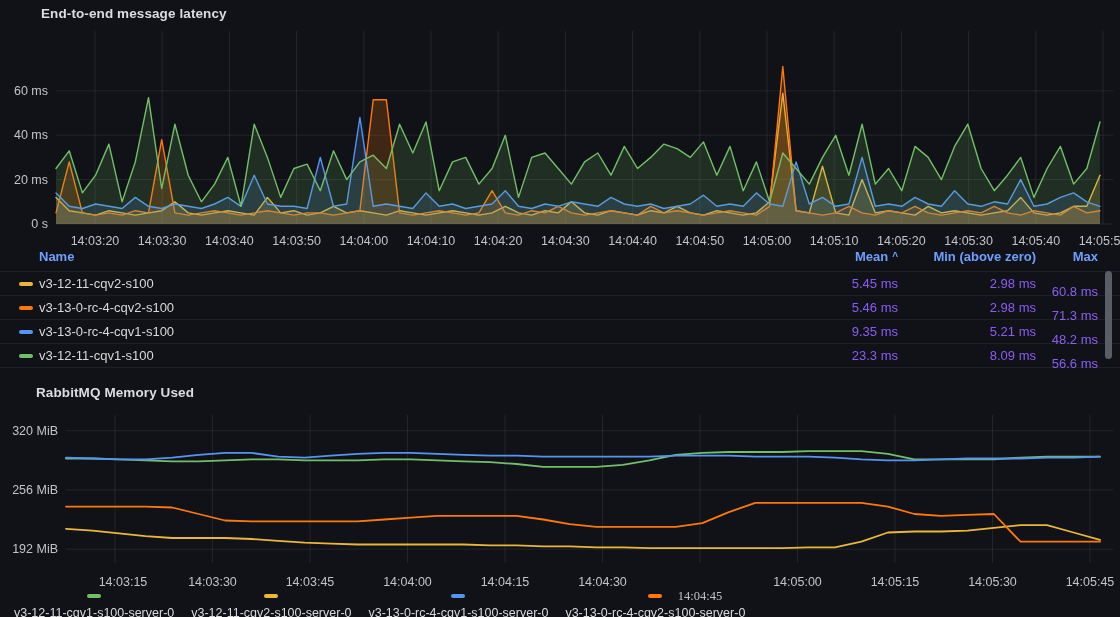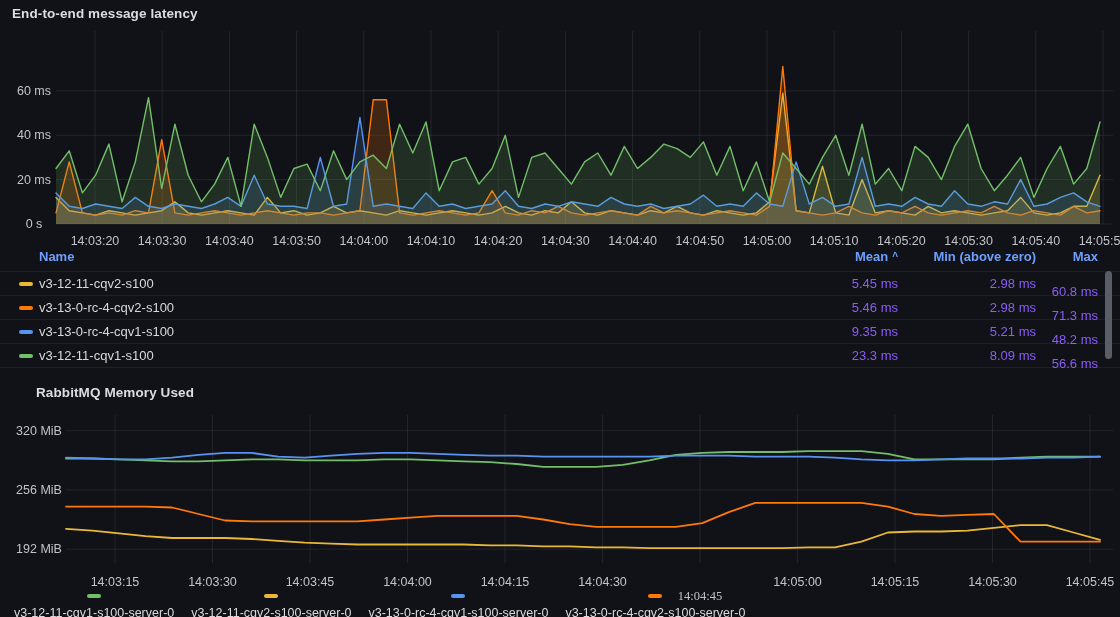--- a/index.html
+++ b/index.html
@@ -9,21 +9,21 @@
     font-family:"Liberation Sans", sans-serif;
     -webkit-font-smoothing:antialiased;
   }
   .panel-title{
     position:absolute;left:12px;font-size:13.5px;font-weight:700;color:#dcdde1;
     letter-spacing:.1px;cursor:pointer;
   }
   svg.chart{position:absolute;left:0;top:0;pointer-events:none;}
   .tick{position:absolute;font-size:12.5px;color:#c2c3c9;line-height:16px;white-space:nowrap;}
   .xlab{width:90px;text-align:center;}
-  .ylab{text-align:center;margin-left:10px;}
+  .ylab{text-align:right;}
   
   .lt-headerrow{position:absolute;left:0;right:0;top:249px;height:19px;}
   .lt-h{position:absolute;top:0;font-size:13px;font-weight:600;color:#6e9fff;cursor:pointer;white-space:nowrap;}
   .lt-h.h-name{left:39px;}
   .lt-h.h-mean{right:222px;}
   .lt-h.h-min{right:84px;margin-left:44px;}
   .lt-h.h-max{right:22px;}
   .sort-caret{font-size:10px;margin-left:4px;position:relative;top:-1px;color:#6e9fff;}
   .lt-row{position:absolute;left:0;right:0;height:24px;border-top:1px solid rgba(204,204,220,0.08);}
   .lt-bottomline{position:absolute;left:0;right:0;height:0;border-top:1px solid rgba(204,204,220,0.08);}
@@ -89,21 +89,21 @@
       <line x1="797.5" x2="797.5" y1="415" y2="563" stroke="rgba(204,204,220,0.10)" stroke-width="1"></line>
       <line x1="895" x2="895" y1="415" y2="563" stroke="rgba(204,204,220,0.10)" stroke-width="1"></line>
       <line x1="992.5" x2="992.5" y1="415" y2="563" stroke="rgba(204,204,220,0.10)" stroke-width="1"></line>
       <line x1="1090" x2="1090" y1="415" y2="563" stroke="rgba(204,204,220,0.10)" stroke-width="1"></line>
       <polyline points="66.0,458.5 92.5,458.5 119.0,459.4 145.5,460.3 172.1,461.3 198.6,461.3 225.1,460.3 251.6,459.4 278.1,459.4 304.6,460.3 331.1,460.3 357.6,460.3 384.2,459.4 410.7,459.4 437.2,460.3 463.7,461.3 490.2,462.2 516.7,464.0 543.2,466.8 569.7,466.8 596.3,466.8 622.8,464.9 649.3,460.3 675.8,454.8 702.3,452.9 728.8,452.0 755.3,452.0 781.8,452.0 808.4,451.1 834.9,451.1 861.4,451.1 887.9,453.9 914.4,459.4 940.9,459.4 967.4,459.4 993.9,459.4 1020.5,457.6 1047.0,456.6 1073.5,456.6 1100.0,456.6" fill="none" stroke="#73bf69" stroke-width="1.8" stroke-linejoin="round" stroke-linecap="round"></polyline>
       <polyline points="66.0,528.8 92.5,530.6 119.0,533.4 145.5,536.2 172.1,538.0 198.6,538.0 225.1,538.0 251.6,539.0 278.1,540.8 304.6,542.6 331.1,543.6 357.6,544.5 384.2,544.5 410.7,544.5 437.2,544.5 463.7,544.5 490.2,545.4 516.7,545.4 543.2,546.4 569.7,546.4 596.3,547.3 622.8,547.3 649.3,548.2 675.8,548.2 702.3,548.2 728.8,548.2 755.3,548.2 781.8,548.2 808.4,547.3 834.9,547.3 861.4,541.7 887.9,532.5 914.4,531.5 940.9,531.5 967.4,530.6 993.9,527.9 1020.5,525.1 1047.0,525.1 1073.5,532.5 1100.0,539.9" fill="none" stroke="#eab839" stroke-width="1.8" stroke-linejoin="round" stroke-linecap="round"></polyline>
       <polyline points="66.0,457.6 92.5,458.5 119.0,459.4 145.5,459.4 172.1,457.6 198.6,454.8 225.1,452.9 251.6,452.9 278.1,456.6 304.6,457.6 331.1,455.7 357.6,453.9 384.2,452.9 410.7,452.9 437.2,453.9 463.7,454.8 490.2,455.7 516.7,455.7 543.2,456.6 569.7,456.6 596.3,456.6 622.8,456.6 649.3,456.6 675.8,455.7 702.3,455.7 728.8,455.7 755.3,456.6 781.8,456.6 808.4,456.6 834.9,457.6 861.4,459.4 887.9,460.3 914.4,460.3 940.9,459.4 967.4,458.5 993.9,458.5 1020.5,458.5 1047.0,457.6 1073.5,457.6 1100.0,456.6" fill="none" stroke="#5794f2" stroke-width="1.8" stroke-linejoin="round" stroke-linecap="round"></polyline>
       <polyline points="66.0,506.6 92.5,506.6 119.0,506.6 145.5,506.6 172.1,507.5 198.6,514.0 225.1,520.5 251.6,521.4 278.1,521.4 304.6,521.4 331.1,521.4 357.6,521.4 384.2,519.5 410.7,517.7 437.2,515.8 463.7,515.8 490.2,515.8 516.7,515.8 543.2,519.5 569.7,524.1 596.3,526.9 622.8,526.9 649.3,526.9 675.8,526.9 702.3,523.2 728.8,512.1 755.3,502.9 781.8,502.9 808.4,502.9 834.9,502.9 861.4,502.9 887.9,506.6 914.4,514.0 940.9,515.8 967.4,514.9 993.9,514.0 1020.5,541.7 1047.0,541.7 1073.5,541.7 1100.0,541.7" fill="none" stroke="#ff780a" stroke-width="1.8" stroke-linejoin="round" stroke-linecap="round"></polyline>
     </svg>
 
-  <div class="panel-title" style="top:6px;">End-to-end message latency</div>
+  <div class="panel-title" style="top:6px;margin-left:29px;">End-to-end message latency</div>
 
   <div class="lt-headerrow">
     <span class="lt-h h-name">Name</span>
     <span class="lt-h h-mean"><span>Mean</span><span class="sort-caret">^</span></span>
     <span class="lt-h h-min">Min (above zero)</span>
     <span class="lt-h h-max">Max</span>
   </div>
 
   <div id="legend-table">
       <div class="lt-row" style="top: 271px;">
@@ -174,21 +174,21 @@
     <div class="tick xlab" style="left: 654.8px; top: 233px;">14:04:50</div>
     <div class="tick xlab" style="left: 722px; top: 233px;">14:05:00</div>
     <div class="tick xlab" style="left: 789.2px; top: 233px;">14:05:10</div>
     <div class="tick xlab" style="left: 856.4px; top: 233px;">14:05:20</div>
     <div class="tick xlab" style="left: 923.6px; top: 233px;">14:05:30</div>
     <div class="tick xlab" style="left: 990.8px; top: 233px;">14:05:40</div>
     <div class="tick xlab" style="left: 1058px; top: 233px;">14:05:50</div>
     <div class="tick ylab" style="left: 0px; width: 58px; top: 541.125px;">192 MiB</div>
     <div class="tick ylab" style="left: 0px; width: 58px; top: 481.925px;">256 MiB</div>
     <div class="tick ylab" style="left: 0px; width: 58px; top: 422.725px;">320 MiB</div>
-    <div class="tick xlab" style="left: 70px; top: 574px;">14:03:15</div>
+    <div class="tick xlab" style="left: 78px; top: 574px;">14:03:15</div>
     <div class="tick xlab" style="left: 167.5px; top: 574px;">14:03:30</div>
     <div class="tick xlab" style="left: 265px; top: 574px;">14:03:45</div>
     <div class="tick xlab" style="left: 362.5px; top: 574px;">14:04:00</div>
     <div class="tick xlab" style="left: 460px; top: 574px;">14:04:15</div>
     <div class="tick xlab" style="left: 557.5px; top: 574px;">14:04:30</div>
     <div class="tick xlab" style="left: 655px; top: 588px; font-family: Liberation Serif, serif;">14:04:45</div>
     <div class="tick xlab" style="left: 752.5px; top: 574px;">14:05:00</div>
     <div class="tick xlab" style="left: 850px; top: 574px;">14:05:15</div>
     <div class="tick xlab" style="left: 947.5px; top: 574px;">14:05:30</div>
     <div class="tick xlab" style="left: 1045px; top: 574px;">14:05:45</div>

